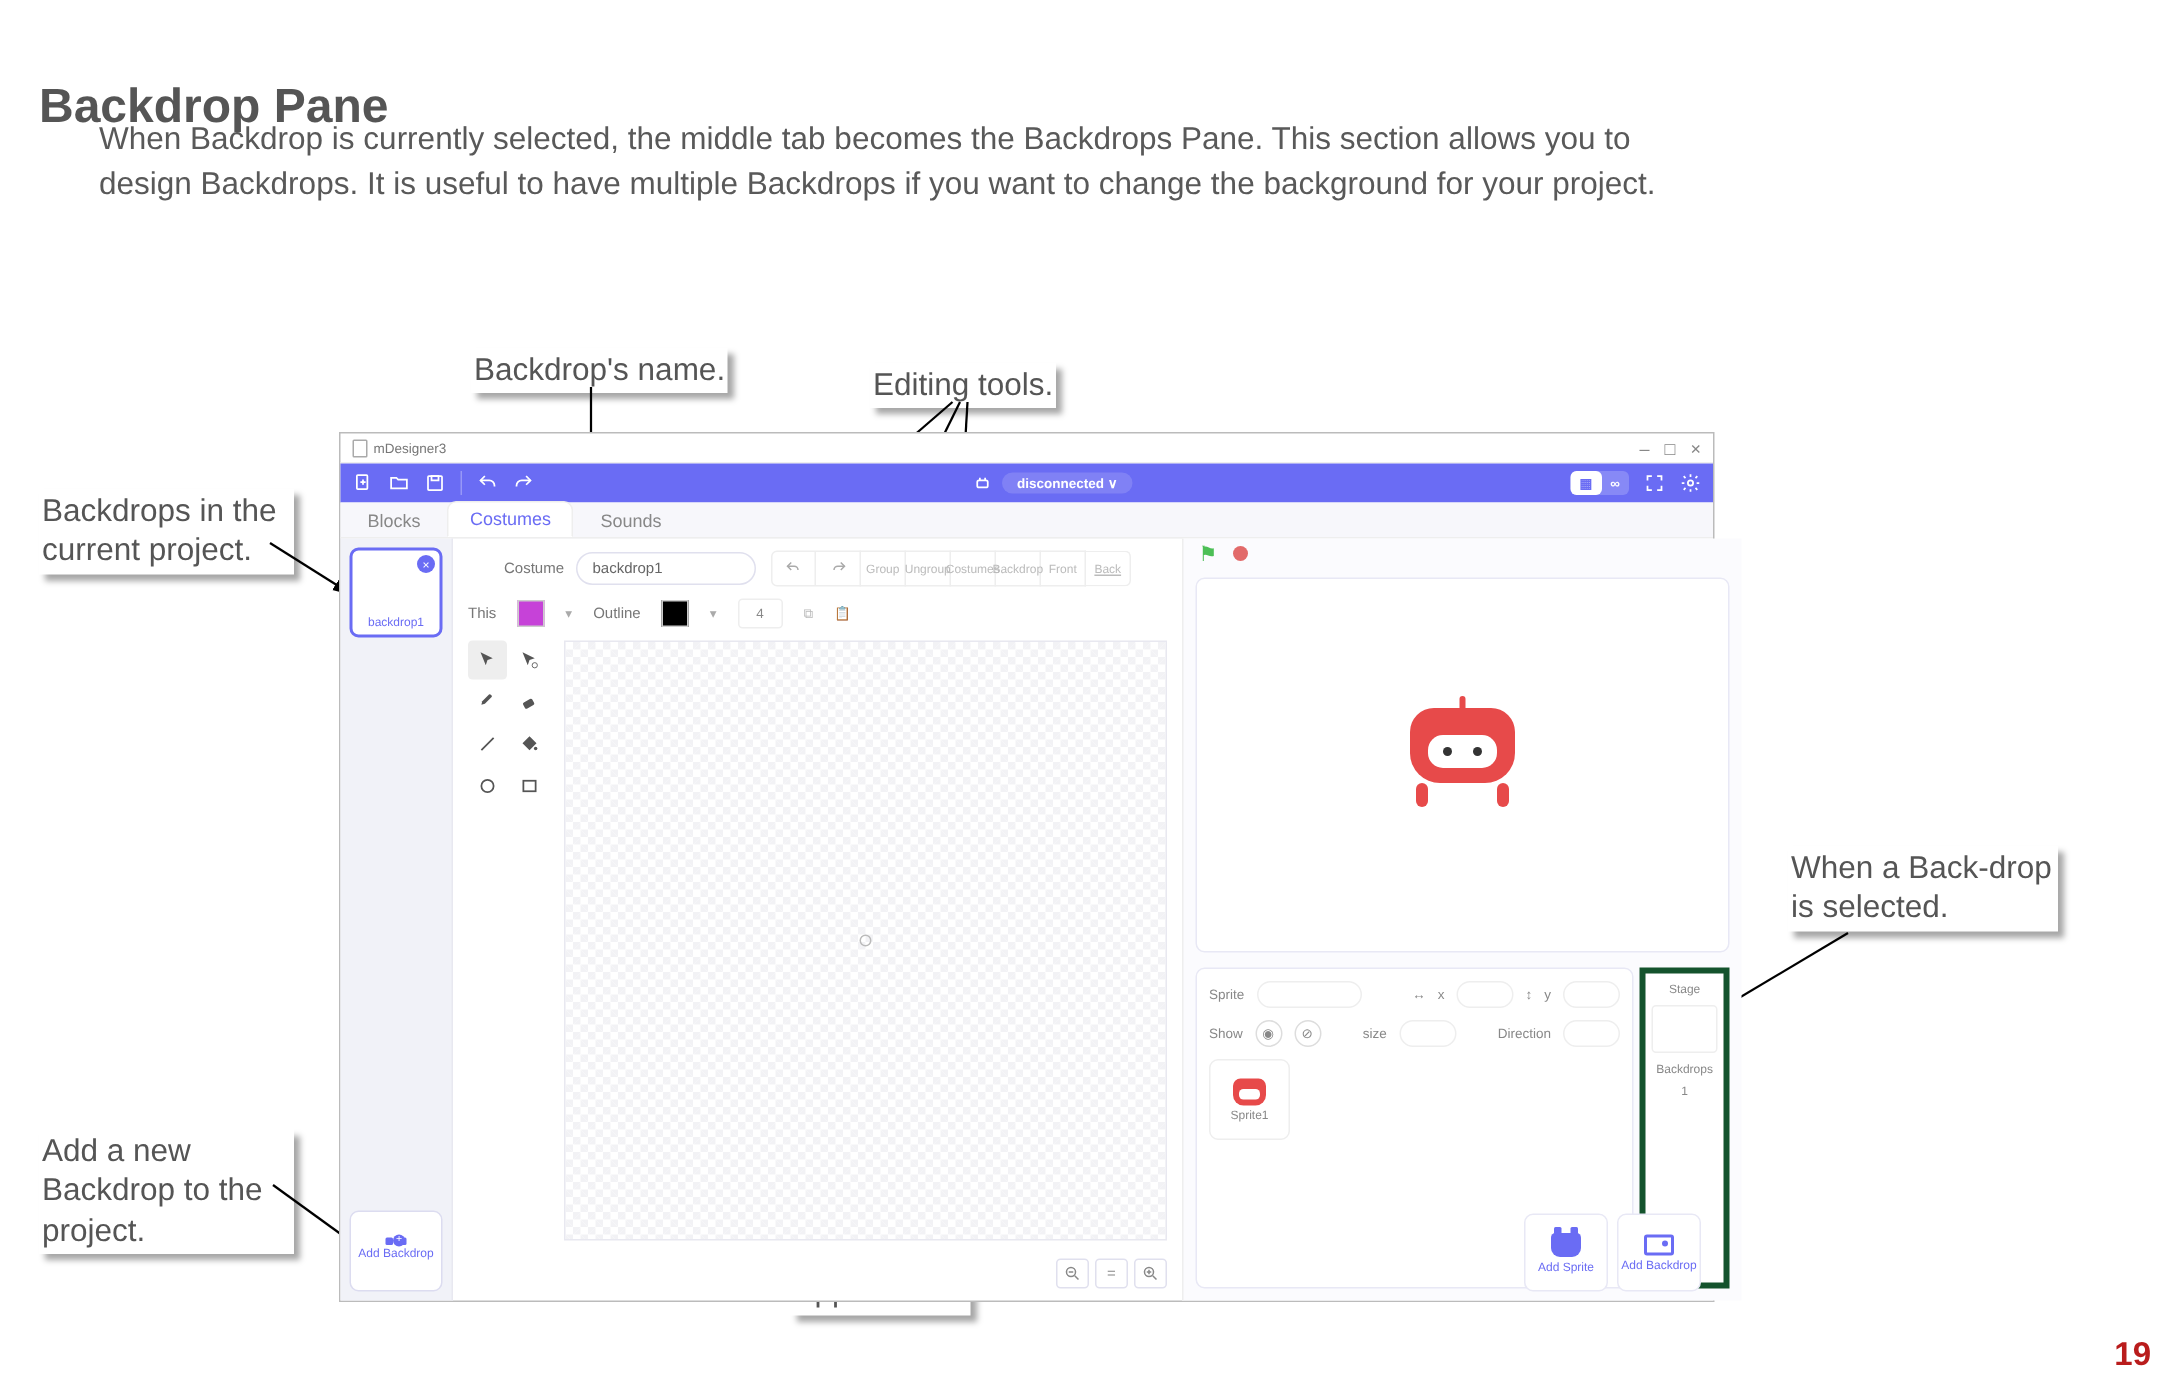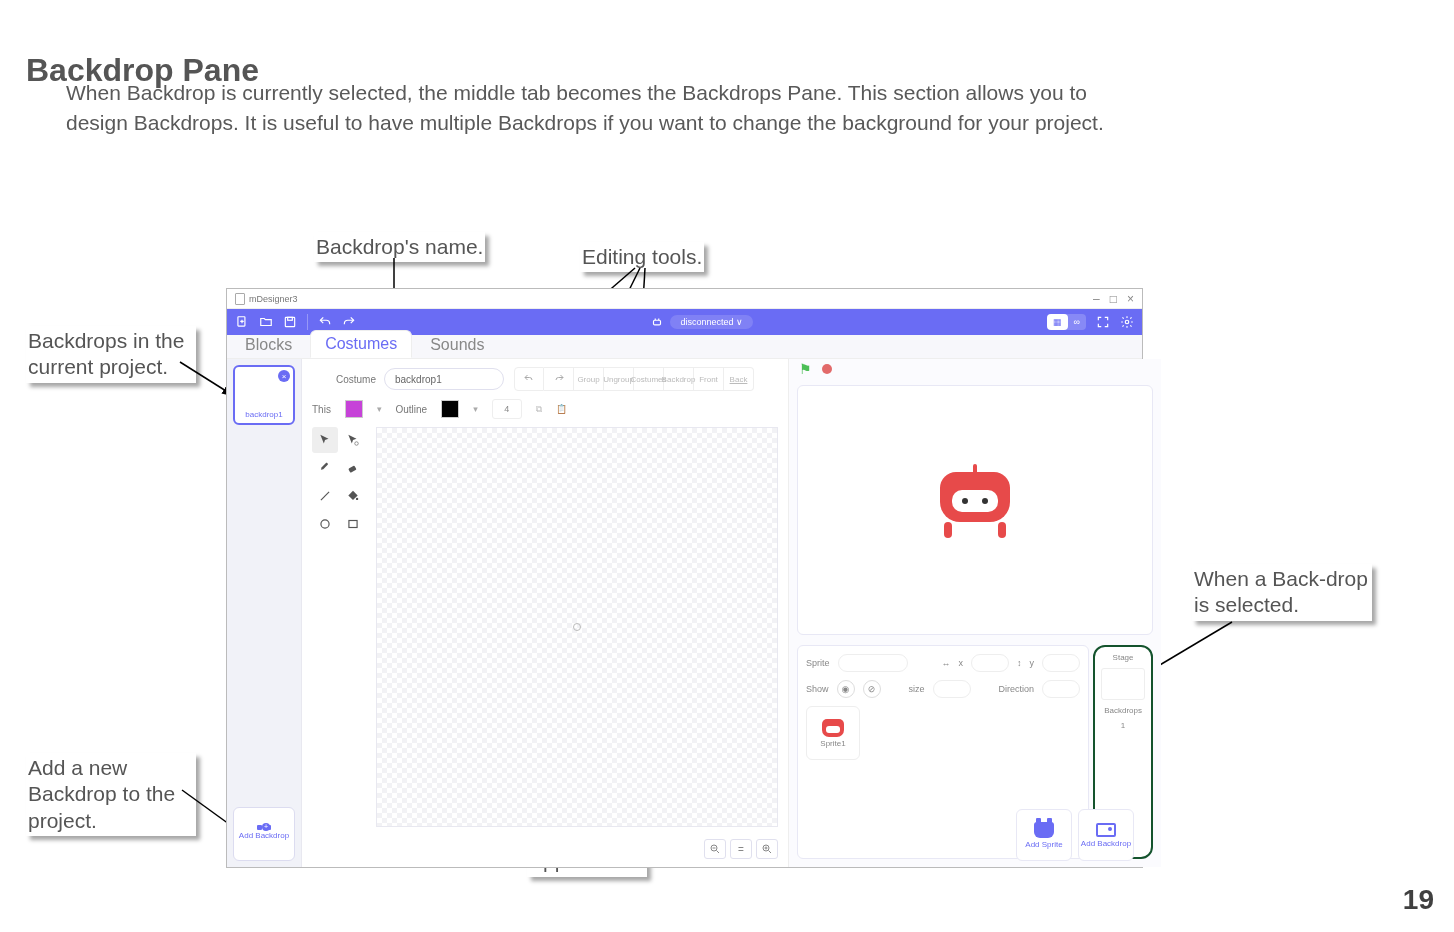--- a/index.html
+++ b/index.html
@@ -26,22 +26,22 @@
     top: 78px; left: 66px;
     width: 1050px;
     font-size: 21px;
     line-height: 1.45;
     color: #595959;
   }
   .page-number {
     position: absolute;
     right: 20px; bottom: 16px;
     font-weight: 700;
-    font-size: 28px;
-    color: #404040;
+    font-size: 22px;
+    color: #b91c1c;
     margin-top: 31px;
   }
 
   
   .callout {
     position: absolute;
     background: #fff;
     color: #555;
     font-size: 21px;
     padding: 2px 2px;
@@ -80,20 +80,21 @@
   .win-titlebar .t-right { display:flex; align-items:center; gap:10px; font-size:12px; color:#888; }
   .doc-icon { width:10px; height:12px; border:1px solid #aaa; border-radius:1px; }
 
   
   .app-toolbar {
     height: 26px;
     background: #6a6cf4;
     display:flex; align-items:center; justify-content:space-between;
     padding: 0 8px;
     color:#fff;
+    font-weight:bold;
   }
   .app-toolbar .tb-left, .app-toolbar .tb-right { display:flex; align-items:center; gap:10px; }
   .tb-sep { width:1px; height:16px; background:rgba(255,255,255,0.3);}
   .disc {
     background: rgba(255,255,255,0.15);
     border-radius: 10px;
     padding: 2px 10px;
     font-size:9px;
   }
   .view-pill {
@@ -106,21 +107,21 @@
   .tabs-row {
     height: 24px;
     display:flex; align-items:flex-end;
     border-bottom: 1px solid #eee;
     padding-left: 4px;
     gap: 4px;
     background:#f7f7fb;
   }
   .tab {
     padding: 4px 14px;
-    font-size:16px;
+    font-size:12px;
     color:#888;
     border-top-left-radius:6px; border-top-right-radius:6px;
   }
   .tab.active { color:#6a6cf4; background:#fff; border:1px solid #eee; border-bottom:1px solid #fff; }
 
   
   .app-body {
     position: relative;
     height: calc(100% - 70px);
     display:flex;
@@ -296,21 +297,21 @@
 
   .sprite-card{
     width:54px;height:54px;border:1px solid #eee;border-radius:6px;
     display:flex;flex-direction:column;align-items:center;justify-content:center;
     gap:2px;font-size:8px;color:#888;
   }
   .mini-robot{width:22px;height:18px;background:#e74a4a;border-radius:5px 5px 7px 7px;position:relative;}
   .mini-robot:after{content:"";position:absolute;left:4px;right:4px;top:7px;height:7px;background:#fff;border-radius:3px;}
 
   .stage-panel{
-    width:60px; background:#fff;border:2px solid #14532d;border-radius:12px;
+    width:60px; background:#fff;border:4px solid #14532d;border-radius:0;
     display:flex;flex-direction:column;align-items:center;padding:6px 2px;
     font-size:8px;color:#888; gap:6px;
   }
   .stage-thumb{width:44px;height:32px;background:#fff;border:1px solid #eee;border-radius:3px;}
 
   .add-row{
     position:absolute; right:8px; bottom:6px;
     display:flex; gap:6px;
   }
   .add-card{

